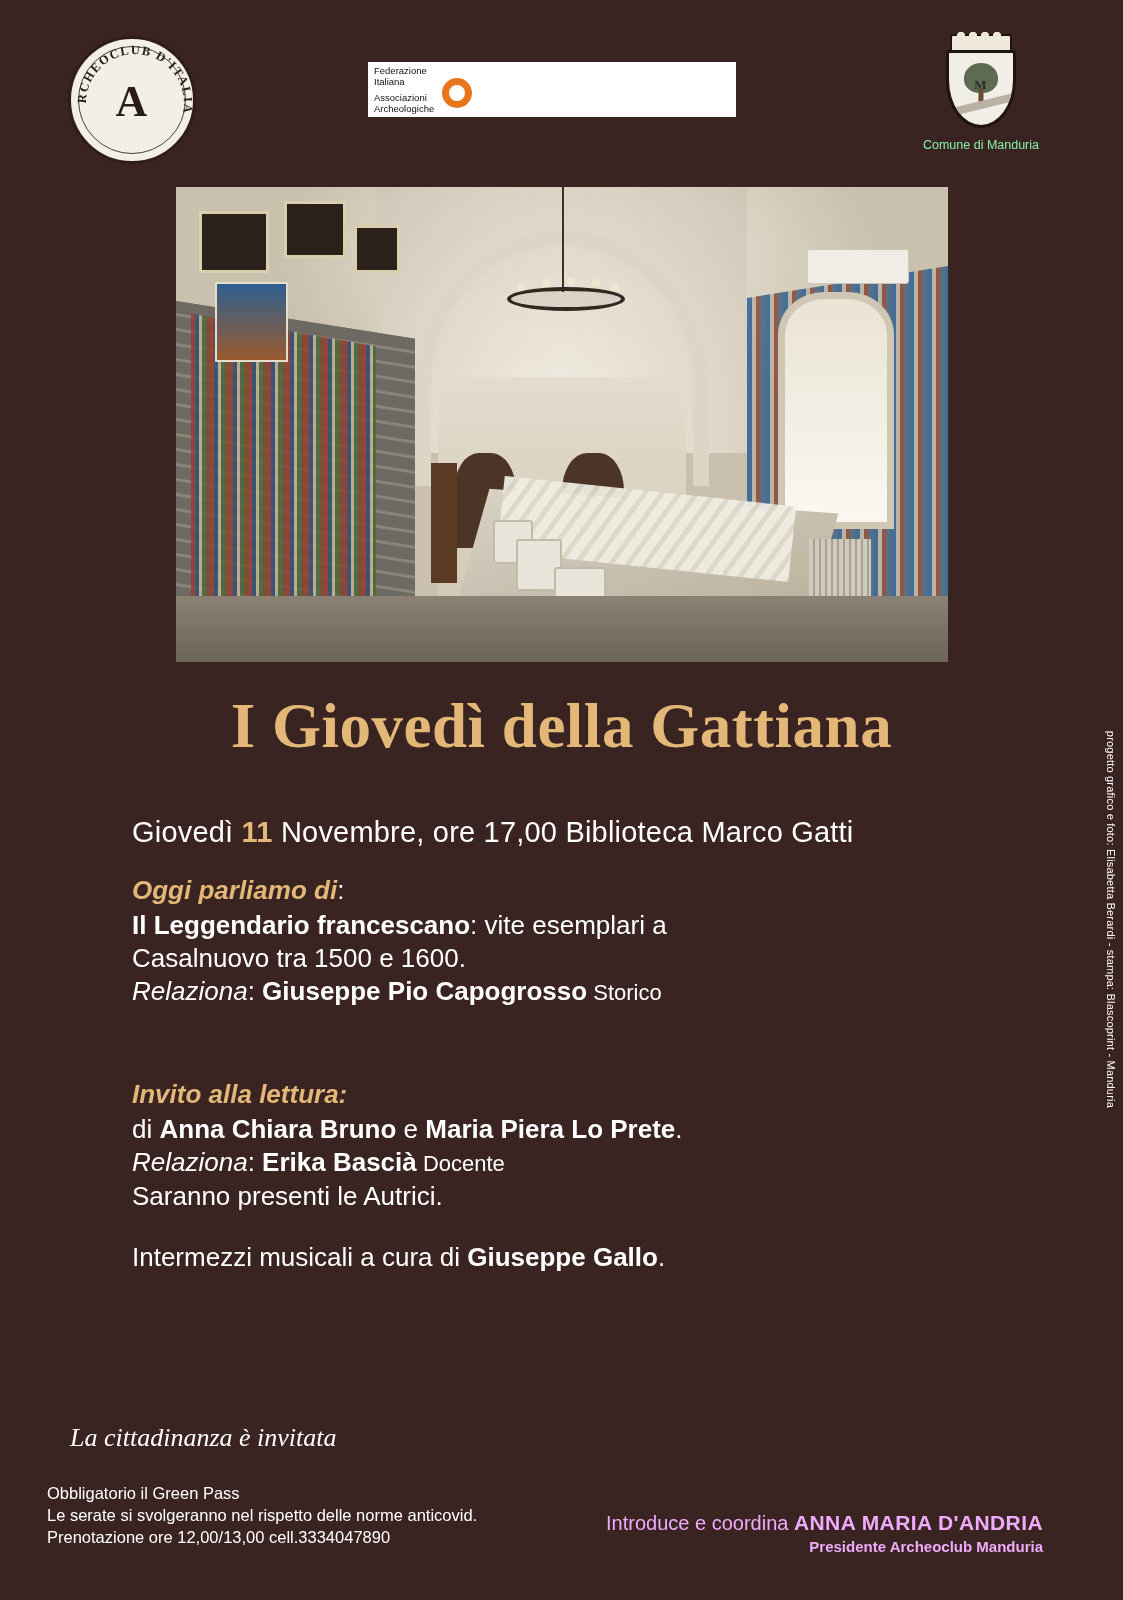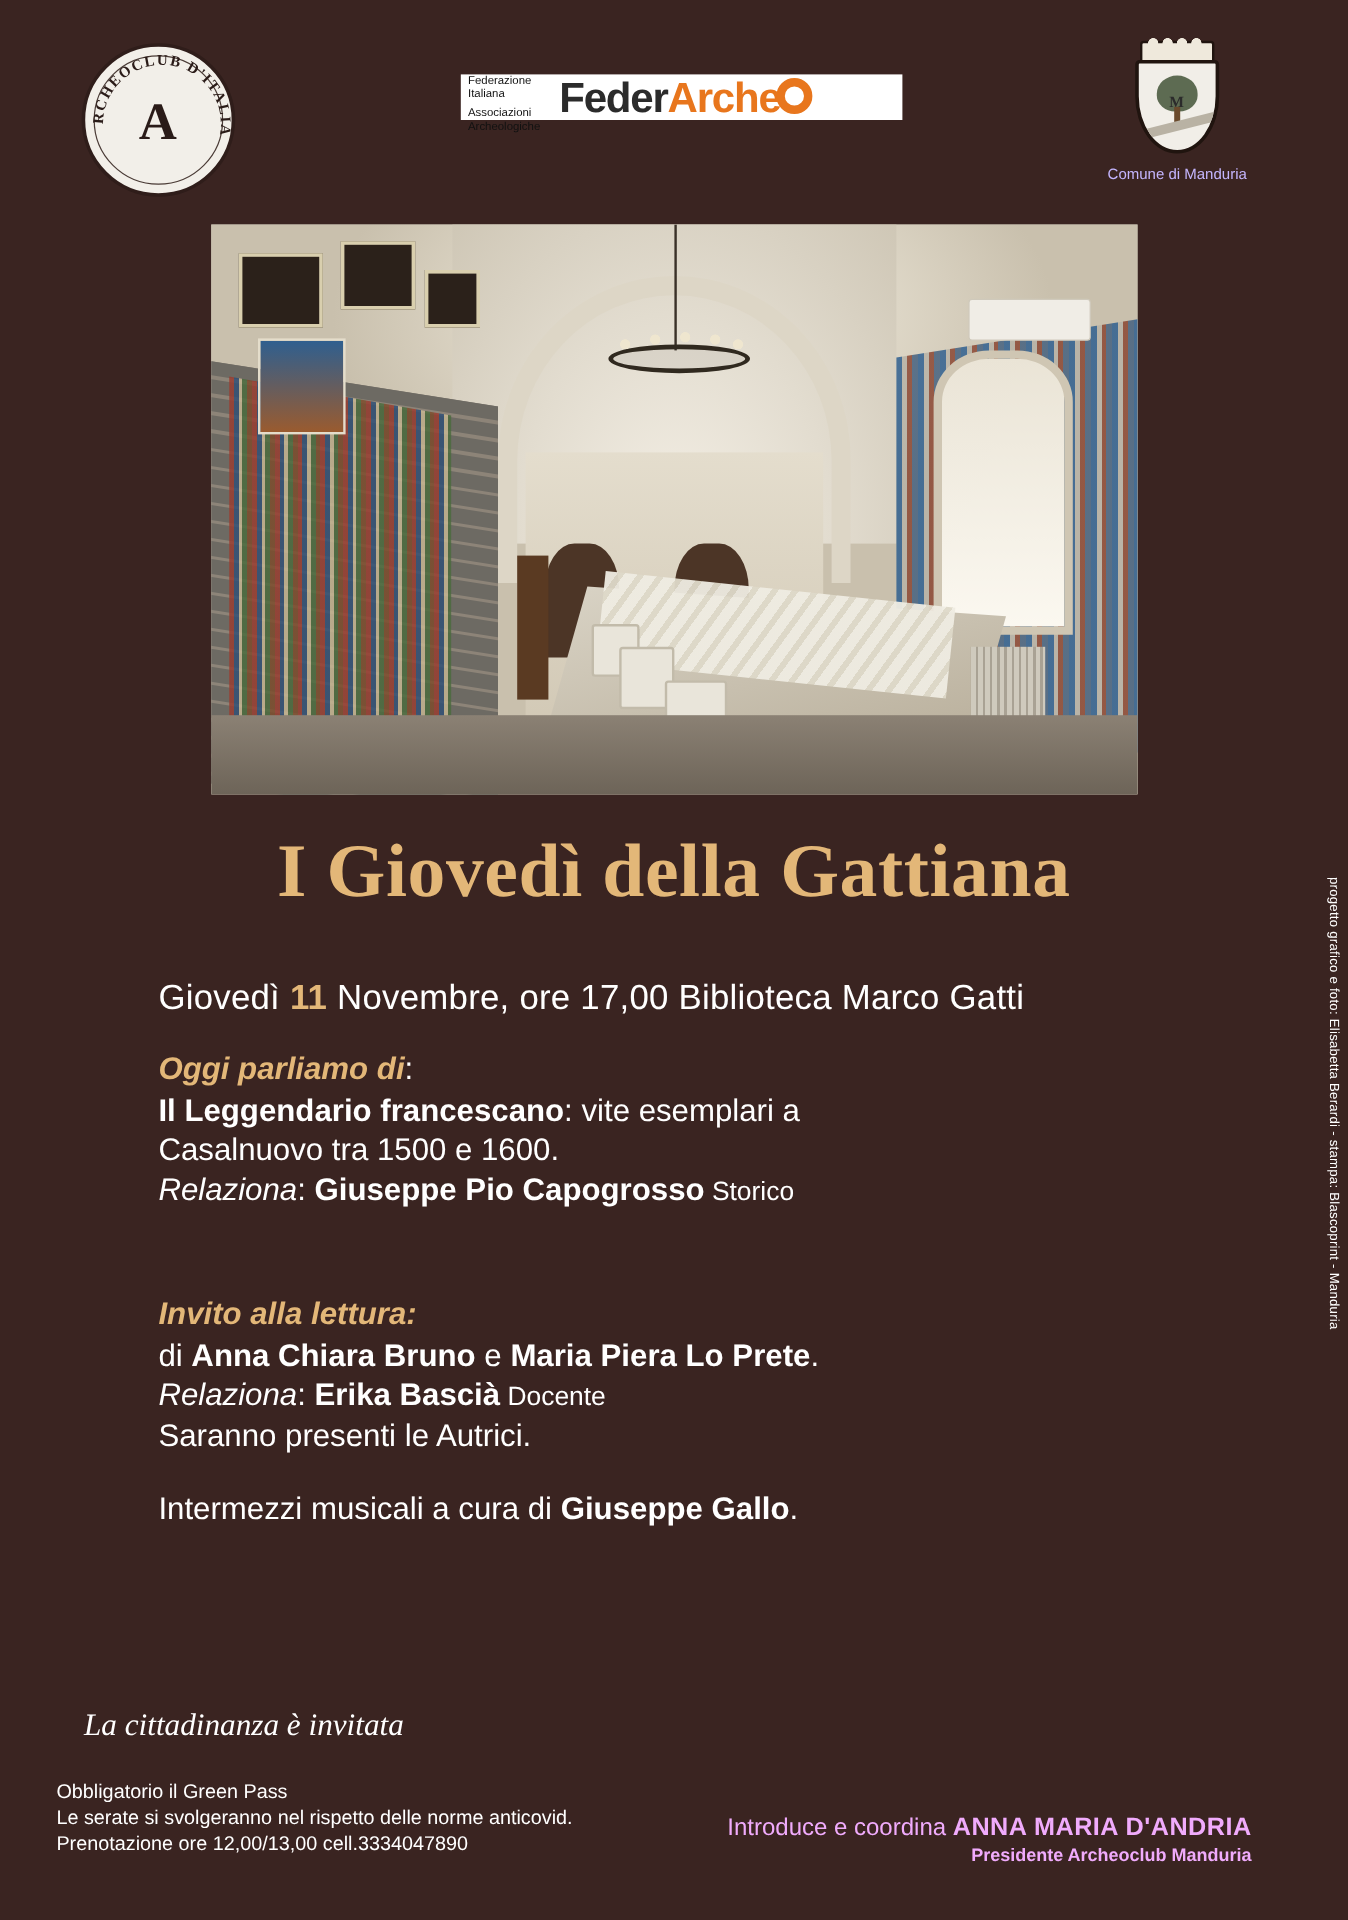--- a/index.html
+++ b/index.html
@@ -62,27 +62,27 @@
     font-family: "Liberation Serif", serif;
     font-size: 12.5px;
     letter-spacing: 1.4px;
     fill: #2a1b18;
     font-weight: 700;
   }
 
   
   .federarcheo {
     position: absolute;
-    left: 384px;
+    left: 368px;
     top: 62px;
     width: 368px;
-    height: 38px;
+    height: 55px;
     background: #ffffff;
     display: flex;
-    align-items: flex-start;
+    align-items: center;
     box-sizing: border-box;
     padding-left: 6px;
   }
   .federarcheo .fa-left {
     font-size: 9.5px;
     line-height: 11px;
     color: #111;
     font-family: "Liberation Sans", sans-serif;
     width: 72px;
   }
@@ -196,21 +196,21 @@
     height: 10px;
     background:
       radial-gradient(circle at 5px 8px, #efe9dc 4px, transparent 4.5px),
       radial-gradient(circle at 17px 8px, #efe9dc 4px, transparent 4.5px),
       radial-gradient(circle at 29px 8px, #efe9dc 4px, transparent 4.5px),
       radial-gradient(circle at 41px 8px, #efe9dc 4px, transparent 4.5px);
   }
   .comune-label {
     margin-top: 6px;
     font-size: 12.5px;
-    color: #c4b5fd;
+    color: #86efac;
     font-family: "Liberation Sans", sans-serif;
   }
 
   
   .photo-wrap {
     position: absolute;
     left: 176px;
     top: 187px;
     width: 772px;
     height: 475px;
@@ -543,23 +543,20 @@
     <div class="a-mark">A</div>
   </div>
 
   <div class="federarcheo">
     <div class="fa-left">
       <div>Federazione</div>
       <div>Italiana</div>
       <div style="height:5px"></div>
       <div>Associazioni</div>
       <div>Archeologiche</div>
-    </div>
-    <div class="fa-word">
-      <span>Feder</span><span class="orange">Arche</span>
     </div>
     <div class="fa-ring"></div>
   </div>
 
   <div class="comune">
     <div class="crest">
       <div class="crown"></div>
       <div class="shield">
         <div class="tree"></div>
         <div class="trunk"></div>

